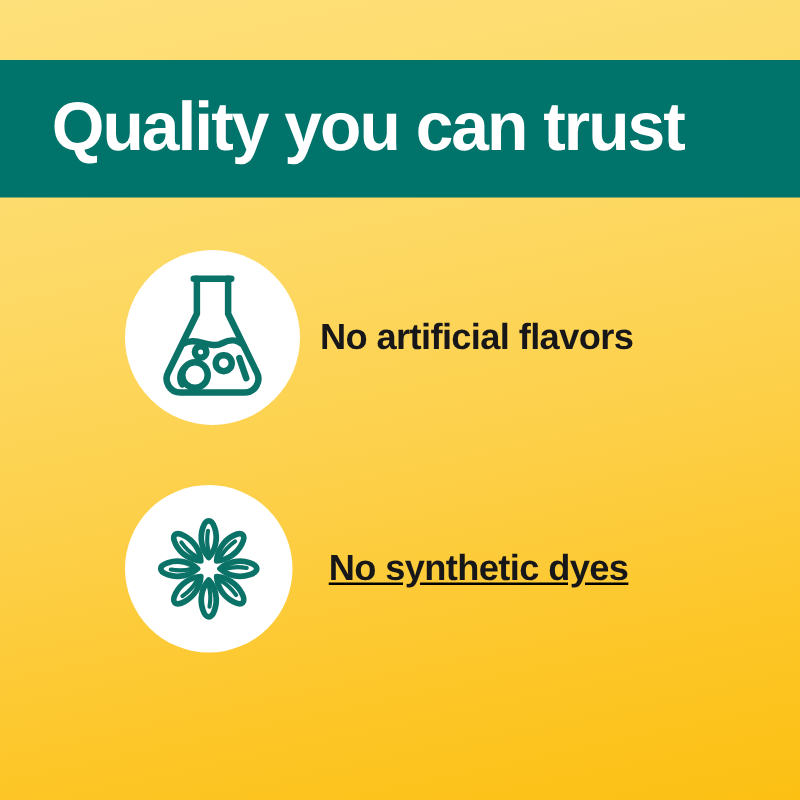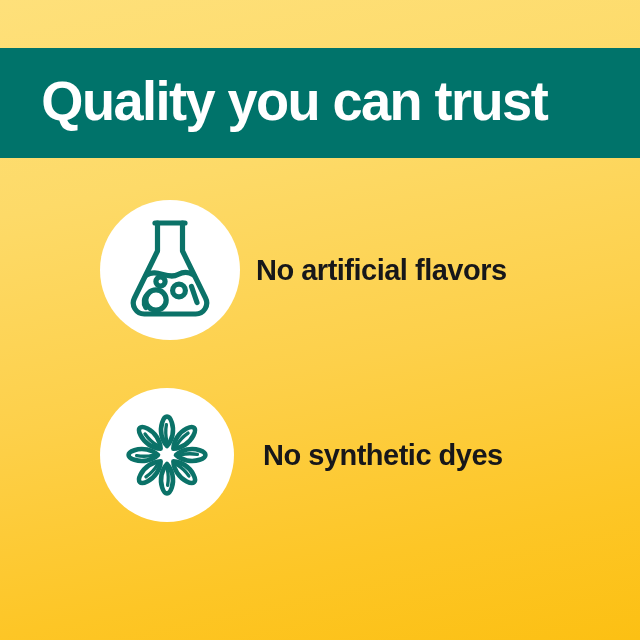--- a/index.html
+++ b/index.html
@@ -47,21 +47,21 @@
     top: -2px;
   }
   
   .benefit-row {
     position: absolute;
     left: 100px;
     display: flex;
     align-items: center;
   }
   #benefit-row-0 { top: 200px; }
-  #benefit-row-1 { top: 388px; }
+  #benefit-row-1 { top: 388px; text-decoration: underline; }
 
   .icon-badge {
     width: 140px;
     height: 140px;
     border-radius: 50%;
     background: #FFFFFF;
     flex: 0 0 140px;
     display: flex;
     align-items: center;
     justify-content: center;

